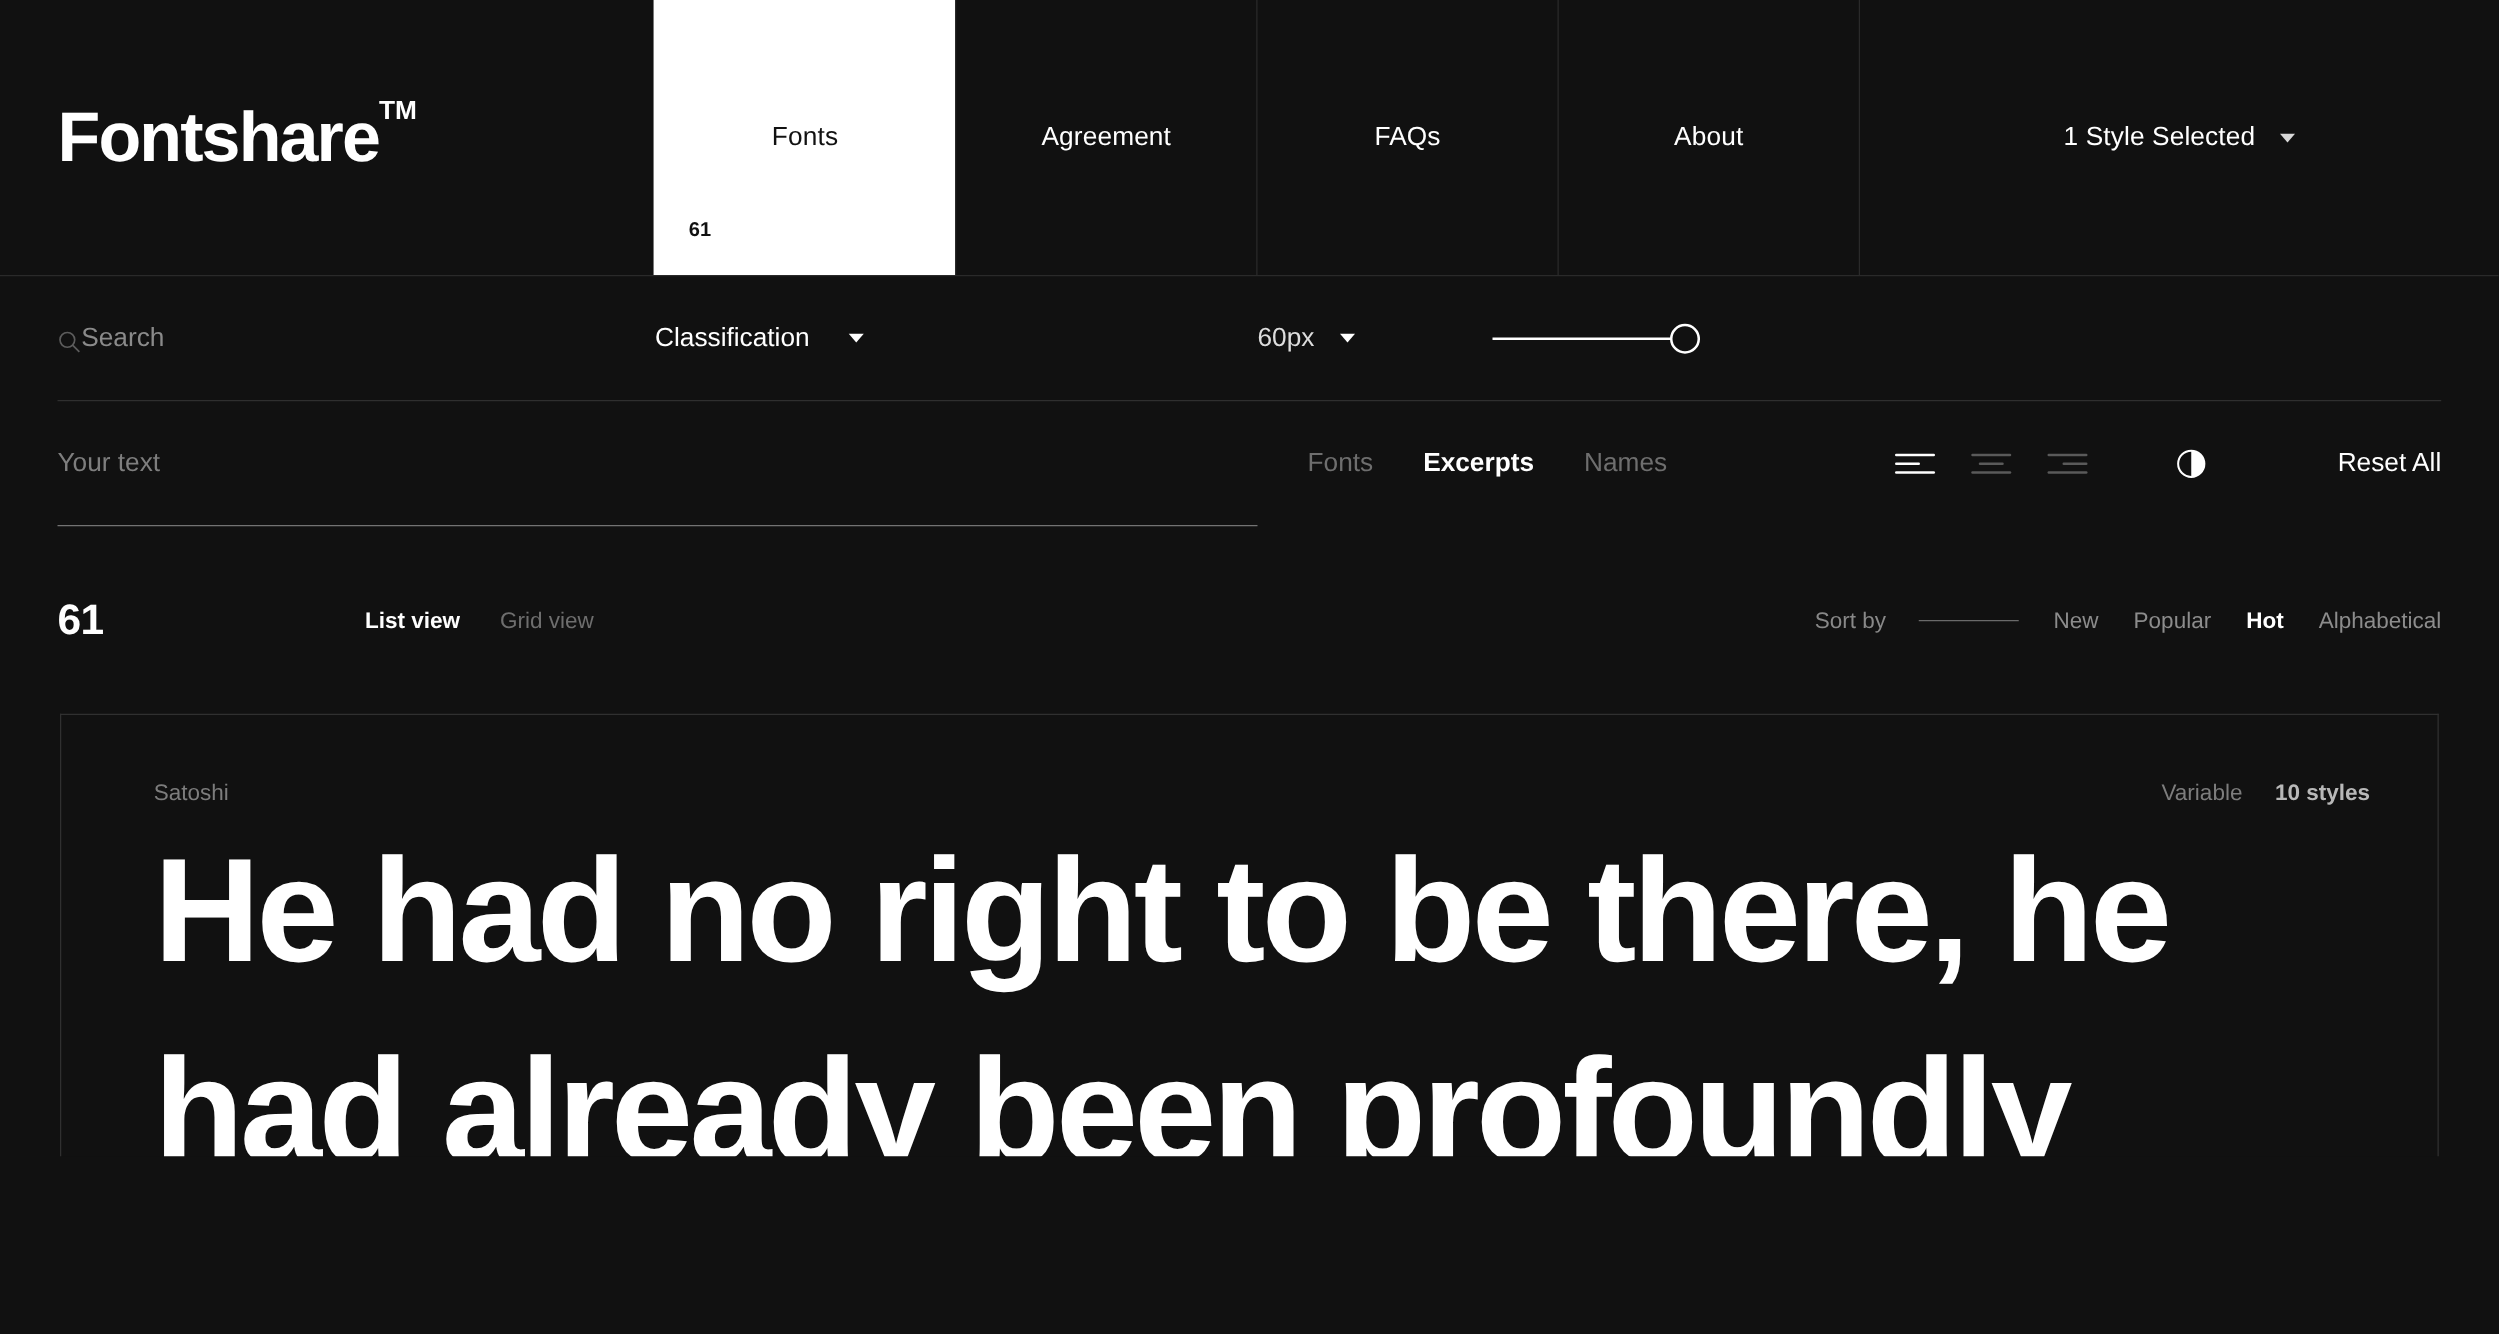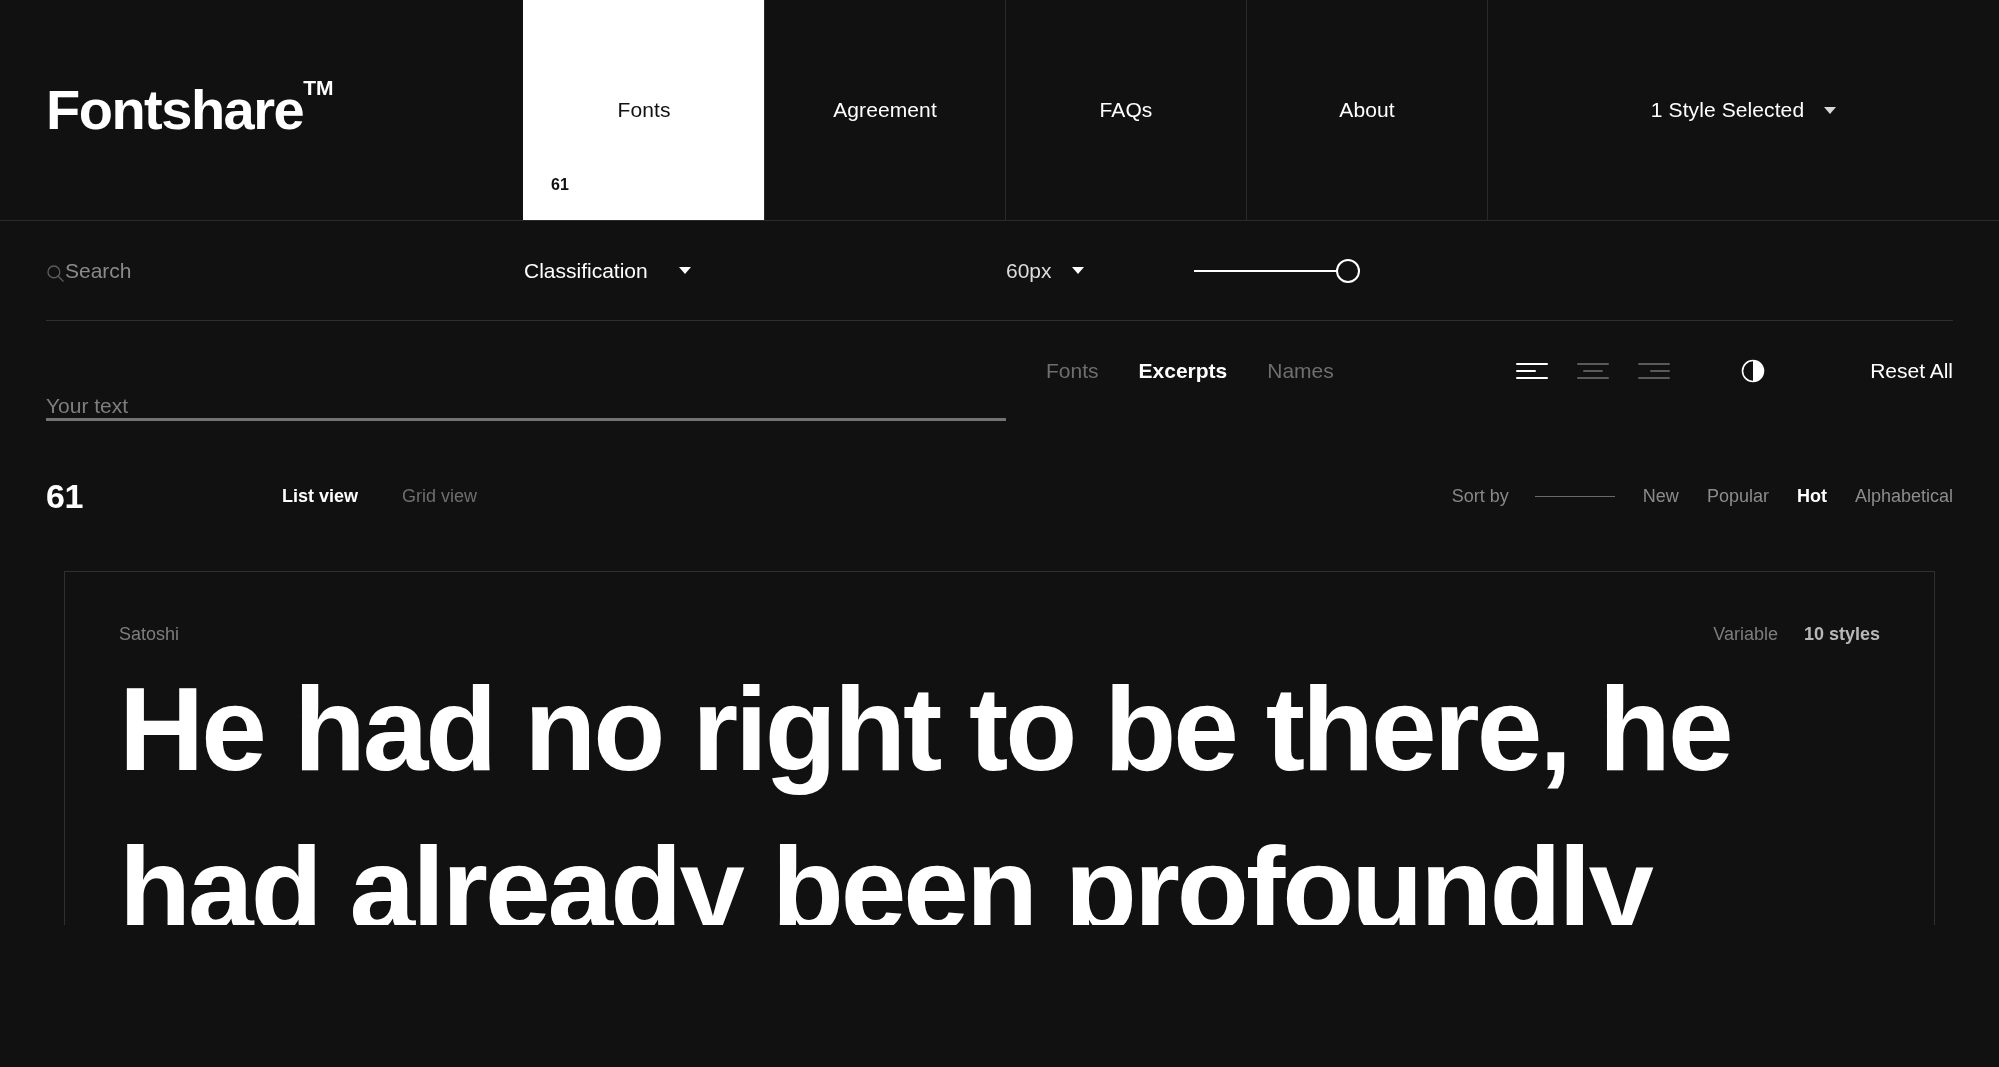--- a/index.html
+++ b/index.html
@@ -198,22 +198,22 @@
     position: relative;
     display: flex;
     align-items: center;
     height: 100px;
   }
 
   .yourtext-wrap {
     width: 960px;
     height: 100%;
     display: flex;
-    align-items: flex-end;
-    border-bottom: 3px solid #737373;
+    align-items: center;
+    border-bottom: 1px solid #737373;
   }
   .yourtext-input {
     background: transparent;
     border: none;
     outline: none;
     color: #ffffff;
     font-family: "Liberation Sans", sans-serif;
     font-size: 21px;
     width: 100%;
     padding: 0;
@@ -292,23 +292,23 @@
 
   .result-count {
     font-size: 34px;
     font-weight: 700;
     color: #ffffff;
     letter-spacing: -0.5px;
   }
 
   .view-toggle {
     position: absolute;
-    left: 282px;
-    display: flex;
-    gap: 44px;
+    left: 292px;
+    display: flex;
+    gap: 32px;
     font-size: 18px;
     text-align: right;
   }
   .view-opt { color: #6e6e6e; cursor: pointer; }
   .view-opt.active { color: #ffffff; font-weight: 700; }
 
   .sort-group {
     position: absolute;
     right: 46px;
     display: flex;
@@ -320,26 +320,27 @@
   .sort-rule {
     width: 80px; height: 1px; background: #6a6a6a; margin-right: 28px;
   }
   .sort-opt { color: #8c8c8c; cursor: pointer; margin-right: 28px; }
   .sort-opt:last-child { margin-right: 0; }
   .sort-opt.active { color: #ffffff; font-weight: 700; }
 
   
   .font-card {
     position: relative;
-    margin: 0 64px;
+    margin: 0 48px;
     border: 1px solid #303030;
     border-bottom: none;
     height: 354px;
     overflow: hidden;
     background: #111111;
+    padding-left: 20px;
   }
 
   .card-meta {
     display: flex;
     align-items: center;
     justify-content: space-between;
     padding: 52px 54px 0 54px;
   }
   .font-name { font-size: 18px; color: #7d7d7d; }
   .meta-right { display: flex; align-items: center; gap: 26px; font-size: 18px; }

